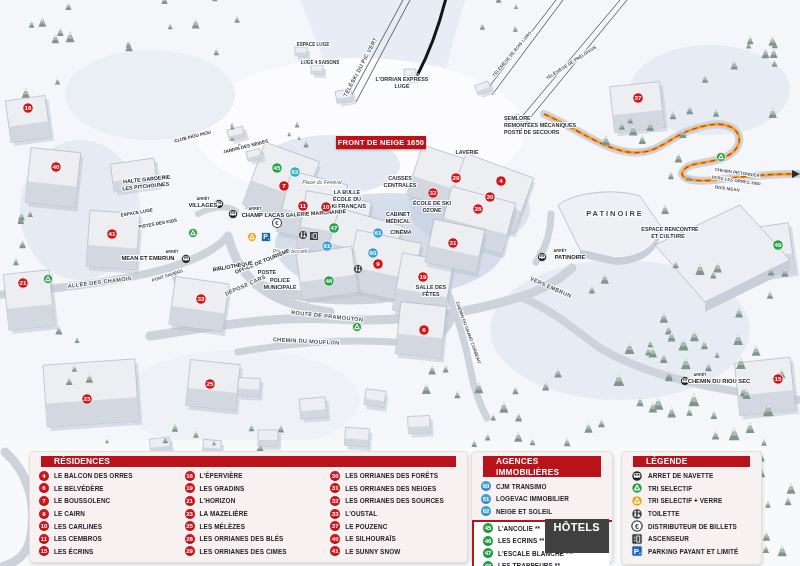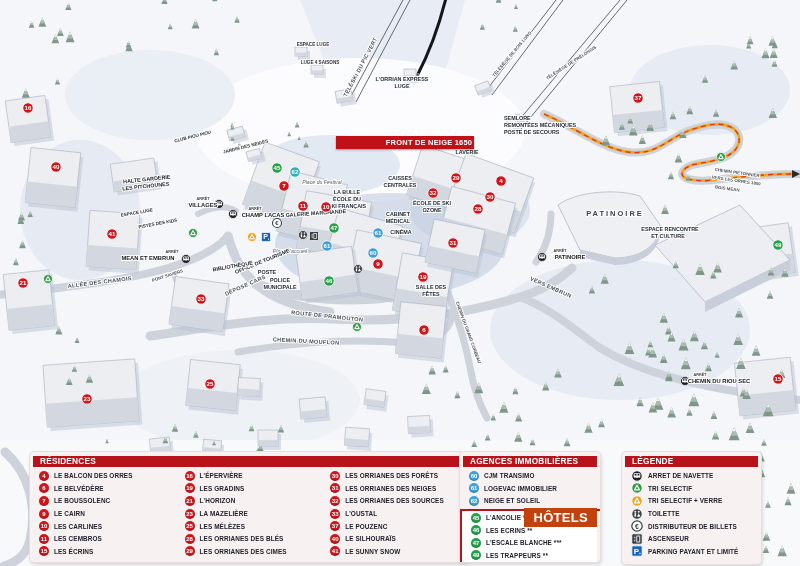--- a/index.html
+++ b/index.html
@@ -11,38 +11,38 @@
   .l-bldL{font-size:5.4px;font-weight:bold;fill:#232a35;text-anchor:start;}
   .l-road{font-size:5.6px;font-weight:bold;fill:#4a505a;text-anchor:middle;letter-spacing:.3px;}
   .l-tinyroad{font-size:4.4px;font-weight:bold;fill:#4a505a;text-anchor:middle;}
   .l-place{font-size:5.2px;font-style:italic;fill:#5a6068;text-anchor:middle;font-weight:normal;}
   .l-stop{font-size:5.8px;font-weight:bold;fill:#15181d;text-anchor:middle;}
   .l-tiny{font-size:3.8px;font-weight:bold;fill:#3a3f45;text-anchor:middle;}
   .l-box{font-size:4.6px;font-weight:bold;fill:#2a2f38;text-anchor:middle;}
   .l-big{font-size:7.5px;font-weight:bold;fill:#3d434c;text-anchor:middle;letter-spacing:2px;}
   .banner{position:absolute;left:336px;top:136px;width:90px;height:13px;background:#c01018;
     color:#fff;font-size:7.5px;font-weight:bold;display:flex;align-items:center;justify-content:center;
-    letter-spacing:.2px;box-shadow:0 1px 2px rgba(0,0,0,.35);padding-left:48px;}
+    letter-spacing:.2px;box-shadow:0 1px 2px rgba(0,0,0,.35);}
   .panel{position:absolute;background:#f7f2f1;border-radius:4px;
     box-shadow:0 0 0 1px #e6dedd,1px 2px 4px rgba(0,0,0,.18);}
   .panel-res{left:30px;top:452px;width:437px;height:110px;}
-  .panel-ag{left:460px;top:452px;width:140px;height:110px;}
+  .panel-ag{left:472px;top:452px;width:140px;height:110px;}
   .panel-leg{left:622px;top:452px;width:139px;height:112px;}
   .phead{background:#b8131b;color:#fff;font-weight:bold;font-size:8.3px;line-height:10.5px;
-    padding-left:7px;margin:4px 3px 3px;letter-spacing:.2px;}
+    padding-left:13px;margin:4px 11px 3px;letter-spacing:.2px;}
   .cols{display:flex;}
   .col{width:145.6px;}
   .row{display:flex;align-items:center;height:12.6px;padding-left:9px;}
   .num{width:10px;height:10px;border-radius:50%;color:#fff;font-size:6px;font-weight:bold;
     display:flex;align-items:center;justify-content:center;margin-right:5px;flex:none;
     box-shadow:inset 0 -1px 1px rgba(0,0,0,.25);}
   .lbl{font-size:6.4px;font-weight:bold;color:#22222c;white-space:nowrap;letter-spacing:.1px;}
   .hotels-wrap{margin:2px 0 0;border-top:2px solid #b8131b;border-left:2px solid #b8131b;position:relative;}
-  .hotels-badge{position:absolute;right:3px;top:-3px;background:#c2410c;color:#fff;
-    font-size:13px;font-weight:bold;padding:2px 9px 2px;letter-spacing:.3px;}
+  .hotels-badge{position:absolute;right:3px;top:-3px;background:#404040;color:#fff;
+    font-size:11px;font-weight:bold;padding:2px 9px 20px;letter-spacing:.3px;}
   .hrow{background:#fff;margin-right:3px;}
   .icell{width:12px;height:12px;margin-right:5px;flex:none;display:flex;align-items:center;justify-content:center;}
 </style>
 </head>
 <body>
 
 <div class="stage">
 
   
   <svg id="map" width="800" height="566" viewBox="0 0 800 566">

